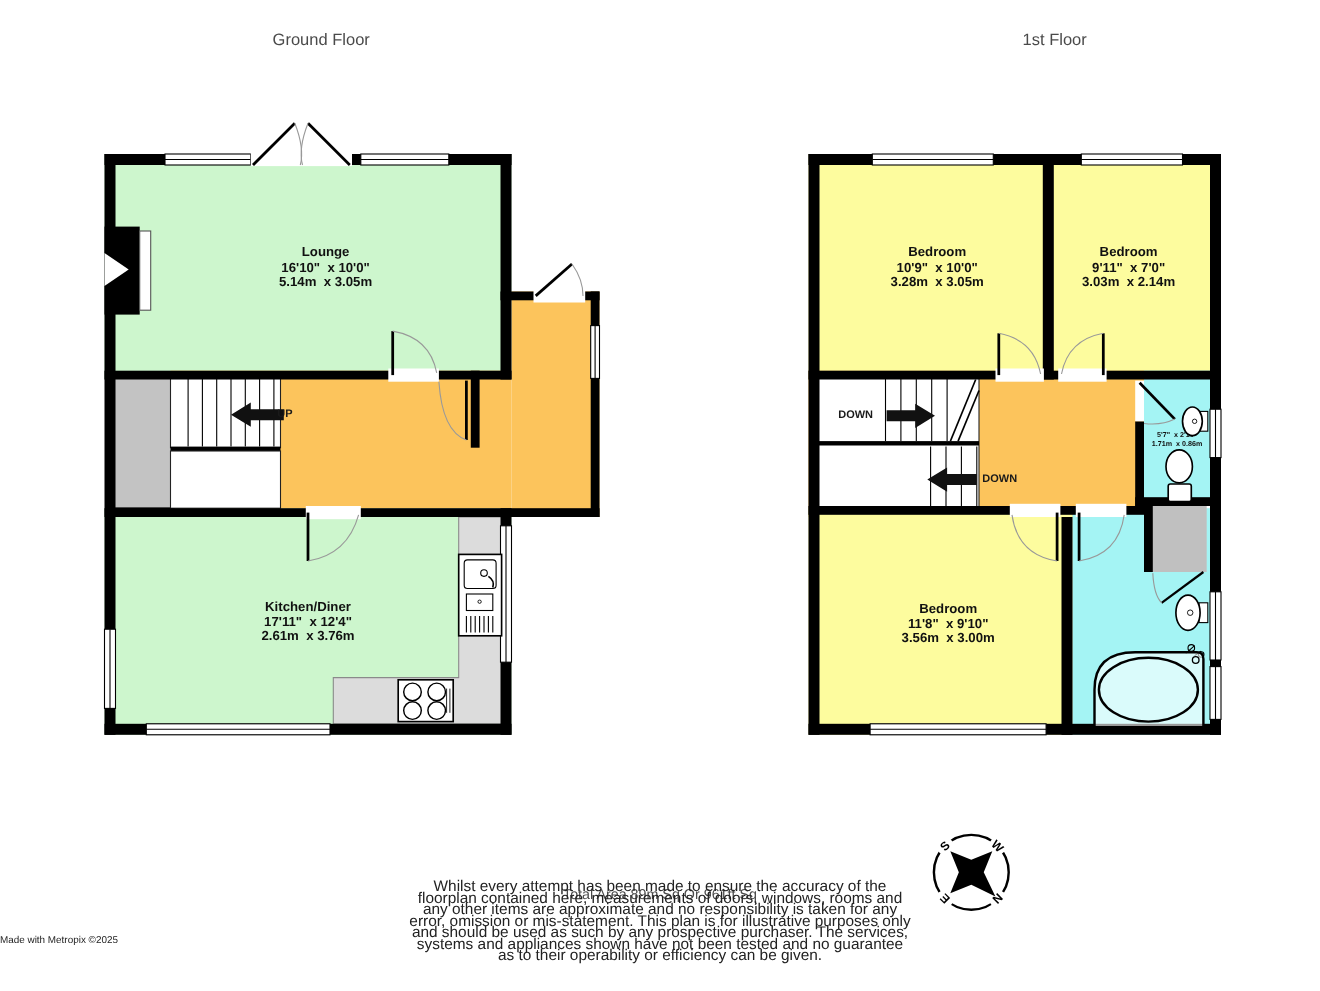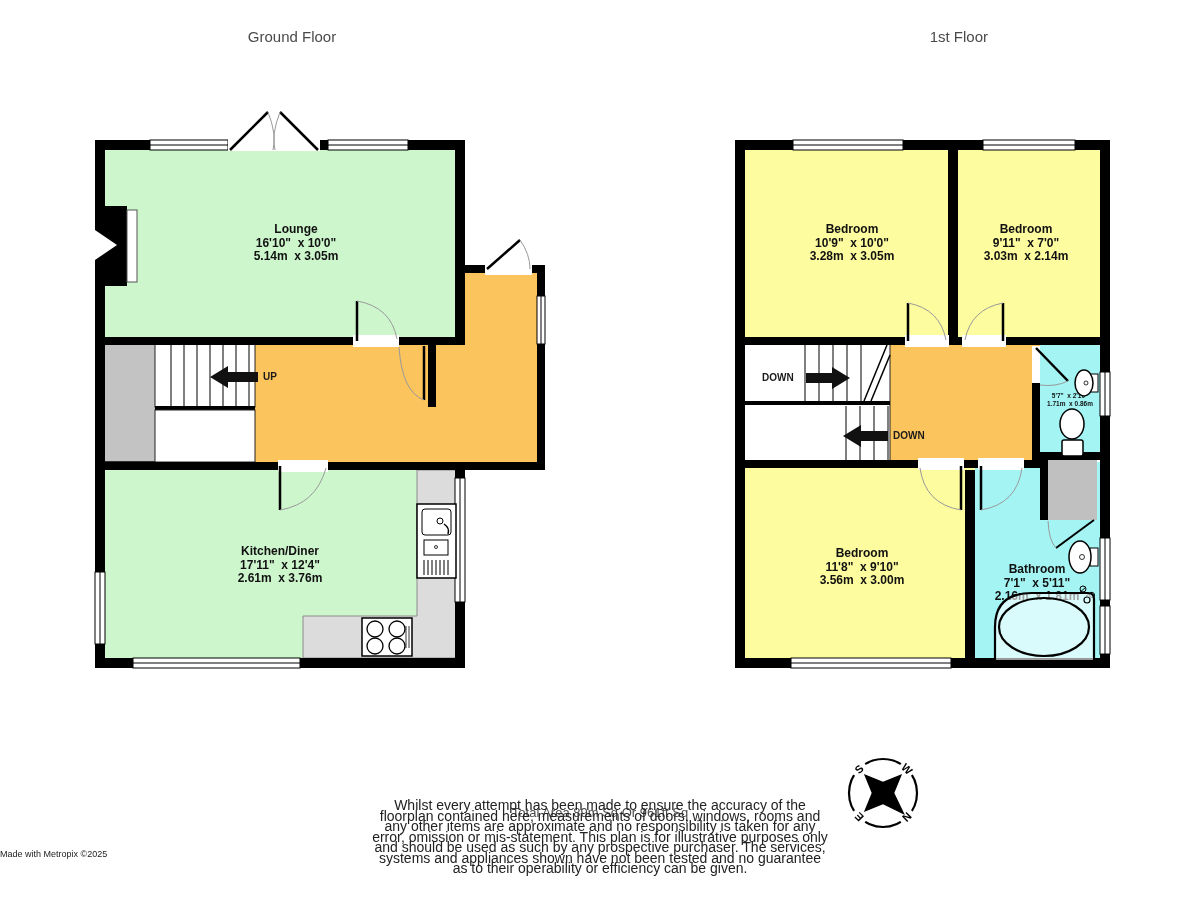--- a/index.html
+++ b/index.html
@@ -270,32 +270,27 @@
     <div>9'11"  x 7'0"</div>
     <div>3.03m  x 2.14m</div>
   </div>
 
   <div class="room-label" style="left:762px;top:547px;width:200px;">
     <div>Bedroom</div>
     <div>11'8"  x 9'10"</div>
     <div>3.56m  x 3.00m</div>
   </div>
 
-  <div class="room-label" style="left:957px;top:563px;width:160px;">
-    <div>Bathroom</div>
-    <div>7'1"  x 5'11"</div>
-    <div>2.16m  x 1.81m</div>
-  </div>
 
   <div class="wc-label" style="left:1038px;top:392px;width:64px;">
     <div>5'7"  x 2'10"</div>
     <div>1.71m  x 0.86m</div>
   </div>
 
-  <div class="stair-label" style="left:263px;top:371px;">UP</div>
+  <div class="stair-label" style="left:252px;top:371px;">UP</div>
   <div class="stair-label" style="left:762px;top:372px;">DOWN</div>
   <div class="stair-label" style="left:893px;top:430px;">DOWN</div>
 
   <div class="total-area">Total Area 89m Sq Or 961ft Sq</div>
   <div class="disclaimer">Whilst every attempt has been made to ensure the accuracy of the floorplan contained here, measurements of doors, windows, rooms and any other items are approximate and no responsibility is taken for any error, omission or mis-statement. This plan is for illustrative purposes only and should be used as such by any prospective purchaser. The services, systems and appliances shown have not been tested and no guarantee as to their operability or efficiency can be given.</div>
   <div class="credit">Made with Metropix ©2025</div>
 </div>
 
 <svg id="fixture-svg" width="1200" height="901" viewBox="0 0 1200 901">
 

